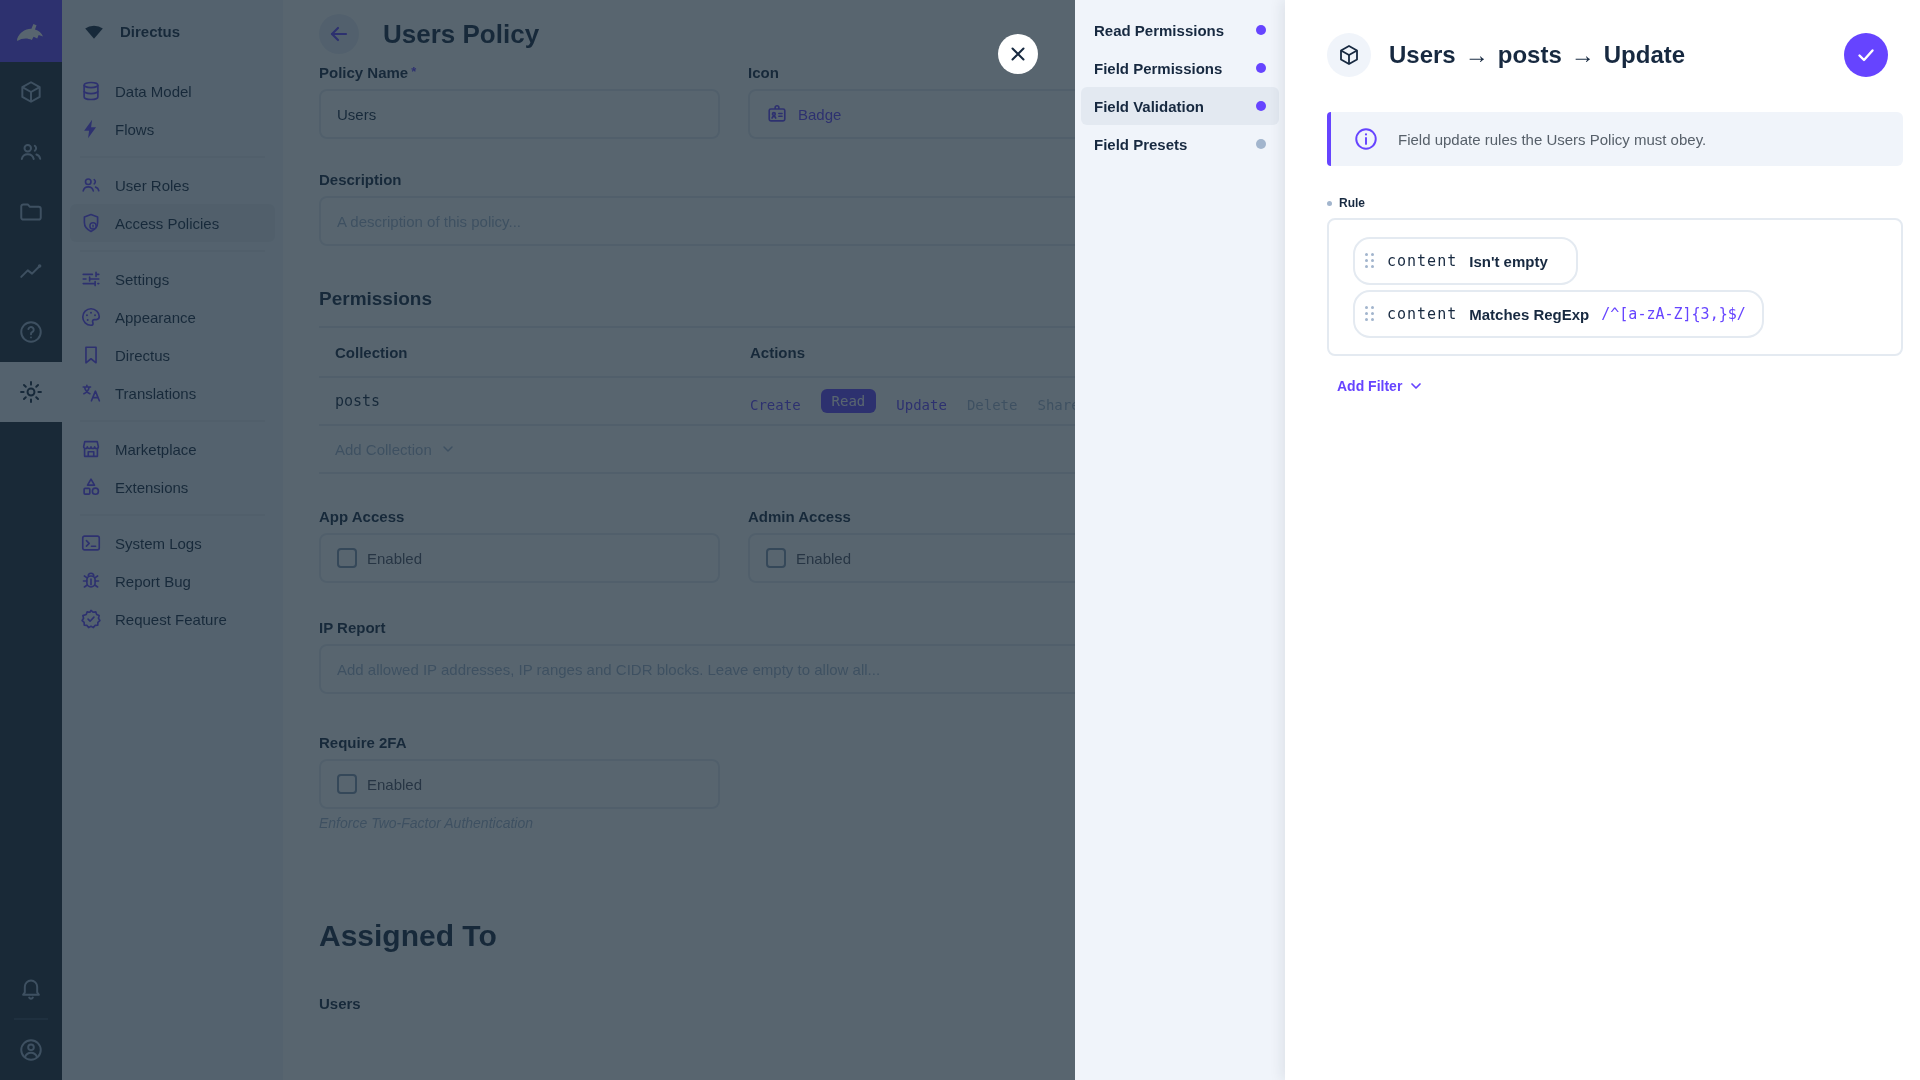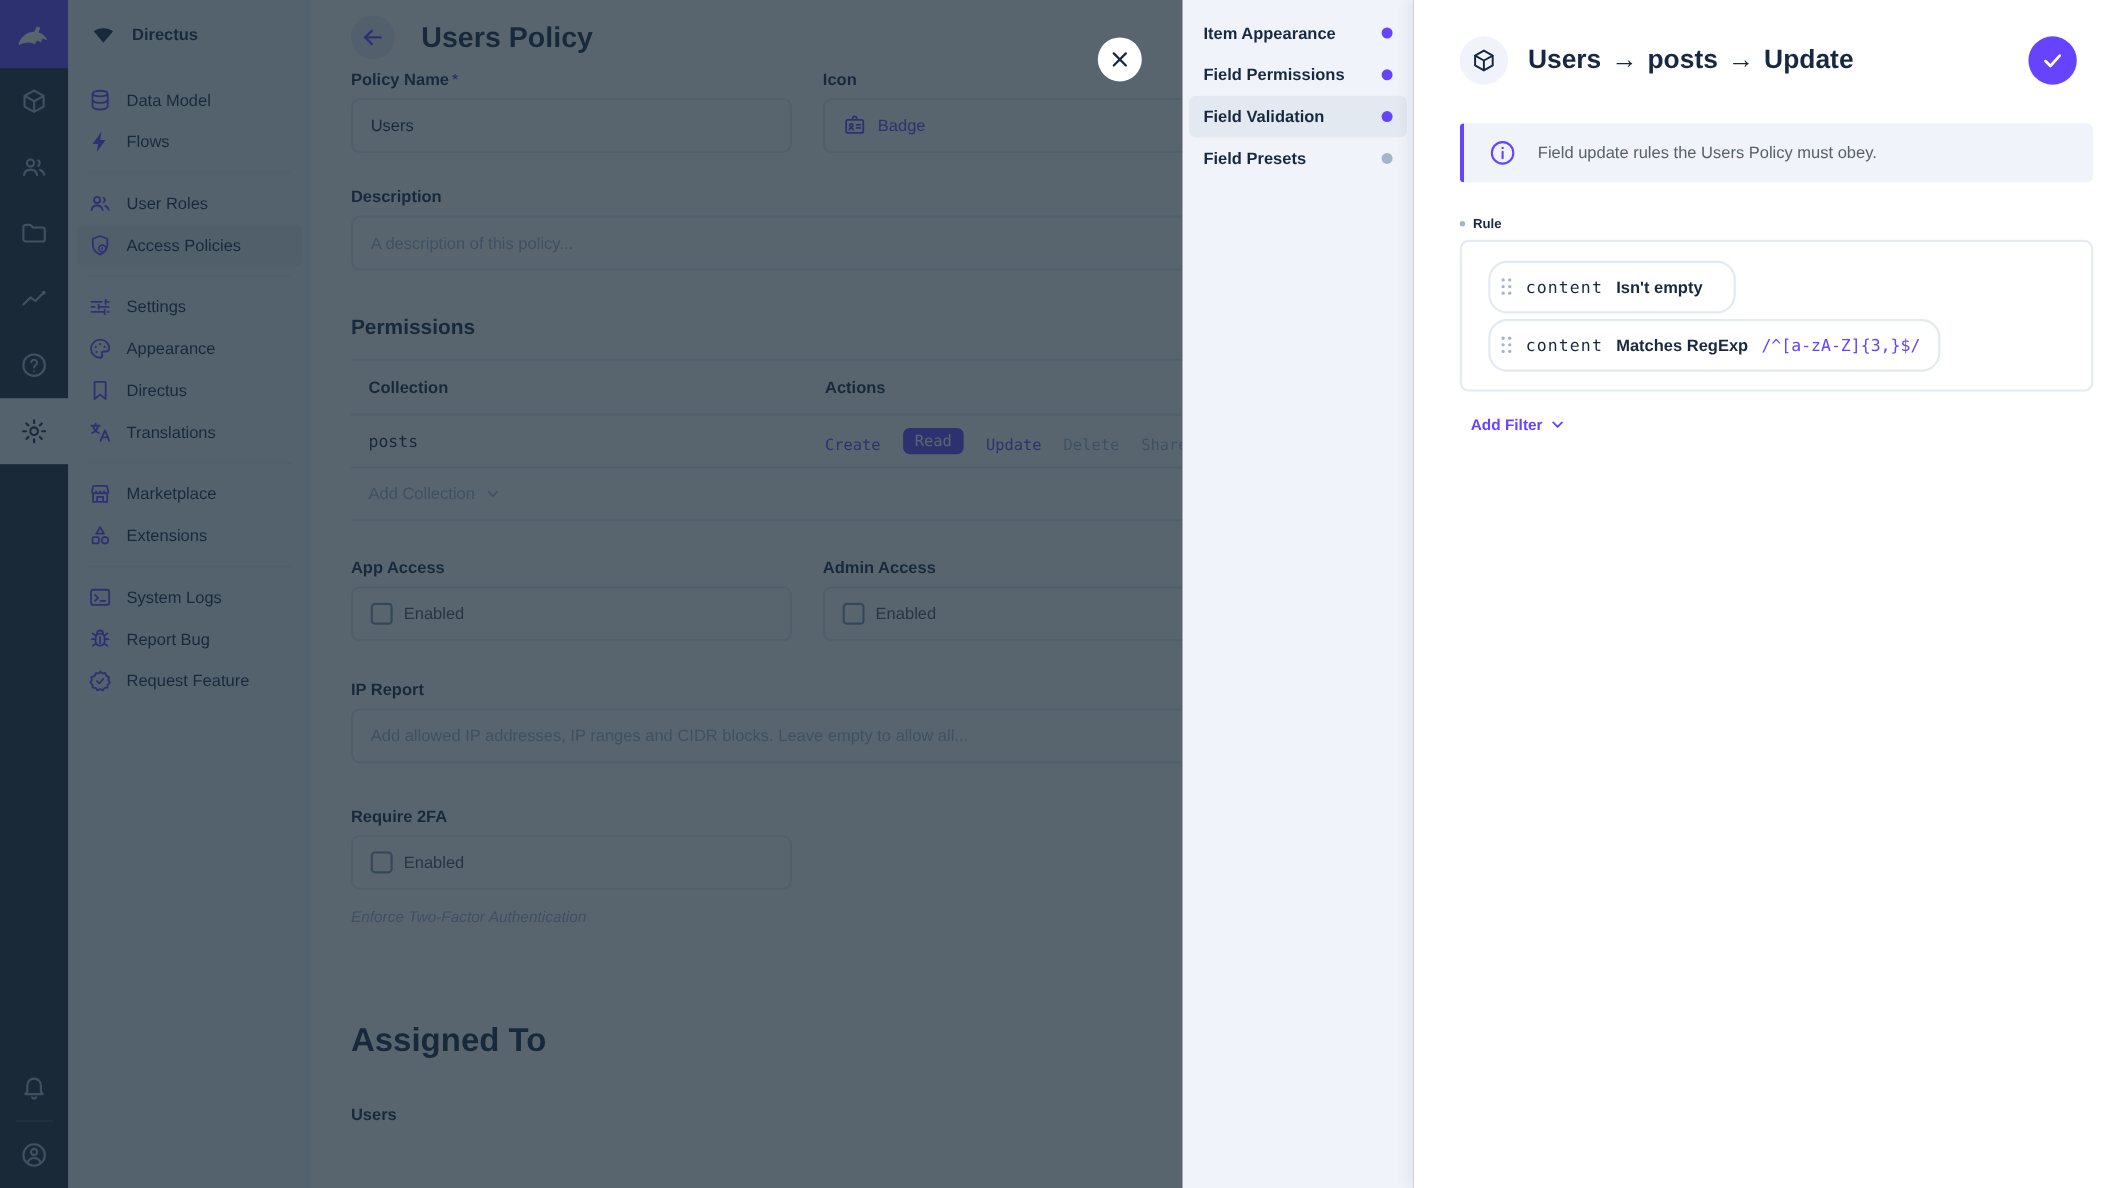--- a/index.html
+++ b/index.html
@@ -53,21 +53,21 @@
   .coll-name { font-size:15px; color:#172940; }
   .actions-cell { display:flex; gap:20px; align-items:flex-end; }
   .action { font-size:14px; cursor:pointer; }
   .action.partial { color:#6644ff; }
   .action.full { background:#6644ff; color:#ffffff; padding:4px 11px; border-radius:6px; }
   .action.none { color:#a2b5cd; }
   .add-row { color:#a2b5cd; font-size:15px; display:flex; align-items:center; gap:8px; cursor:pointer; }
 
   .checkbox { width:20px; height:20px; border:2px solid #8196b1; border-radius:4px; background:transparent; flex:0 0 auto; cursor:pointer; }
   .cb-label { font-size:15px; color:#4f5464; }
-  .field-note { font-size:14px; font-style:italic; color:#a2b5cd; margin-top:16px; }
+  .field-note { font-size:14px; font-style:italic; color:#a2b5cd; margin-top:6px; }
   .big-heading { font-size:30px; font-weight:700; color:#172940; }
 
   
   .mt-row1 { margin-top:4px; }
   .mt-desc { margin-top:32px; }
   .mt-perm { margin-top:42px; }
   .mt-access { margin-top:34px; }
   .mt-ip { margin-top:36px; }
   .mt-2fa { margin-top:40px; }
   .mt-assigned { margin-top:88px; }
@@ -457,21 +457,21 @@
 <button class="close-btn">
   <span>
     <svg width="22" height="22" viewBox="0 0 24 24" fill="none" stroke="currentColor" stroke-width="2.2" stroke-linecap="round">
         <path d="M6 6l12 12M18 6 6 18"></path>
       </svg>
   </span>
 </button>
 
 <div class="detail-menu">
   <div class="dmenu-item">
-    <span class="dmenu-label">Item Appearance</span>
+    <span class="dmenu-label">Read Permissions</span>
     <span class="dot purple"></span>
   </div>
   <div class="dmenu-item">
     <span class="dmenu-label">Field Permissions</span>
     <span class="dot purple"></span>
   </div>
   <div class="dmenu-item active">
     <span class="dmenu-label">Field Validation</span>
     <span class="dot purple"></span>
   </div>

